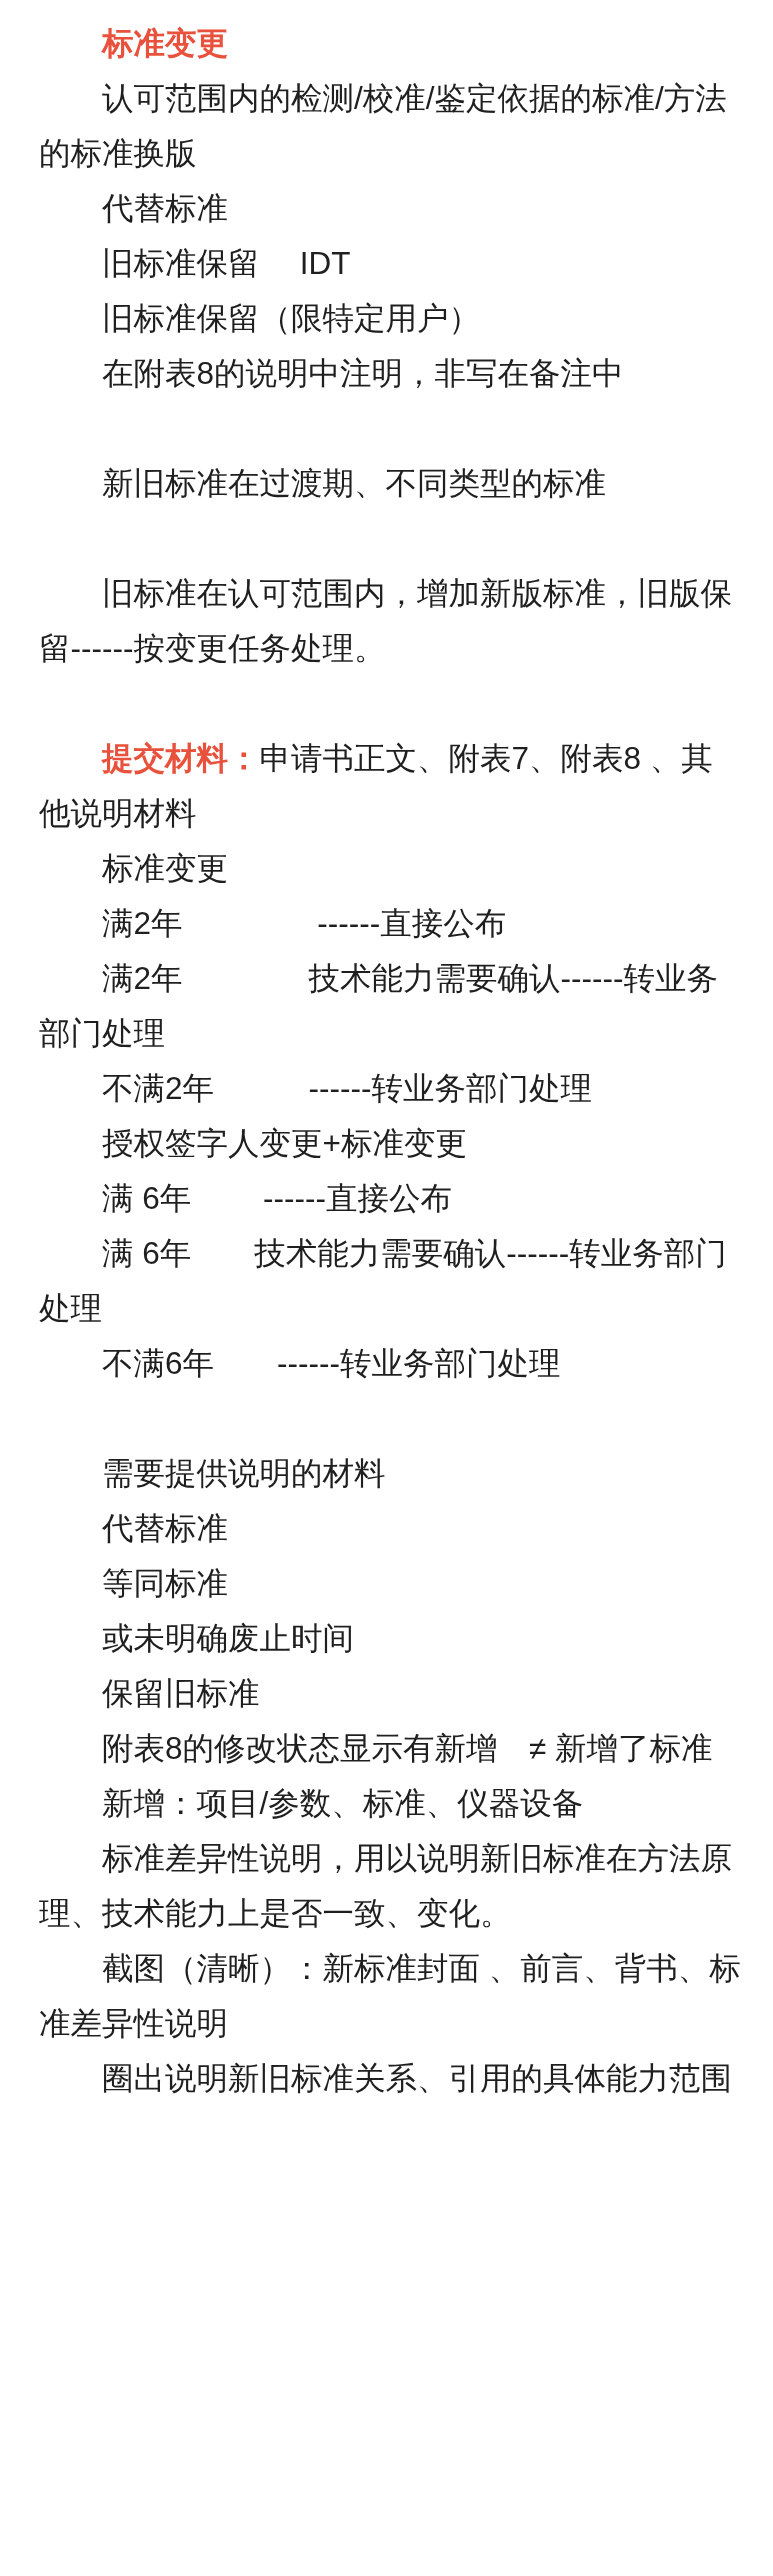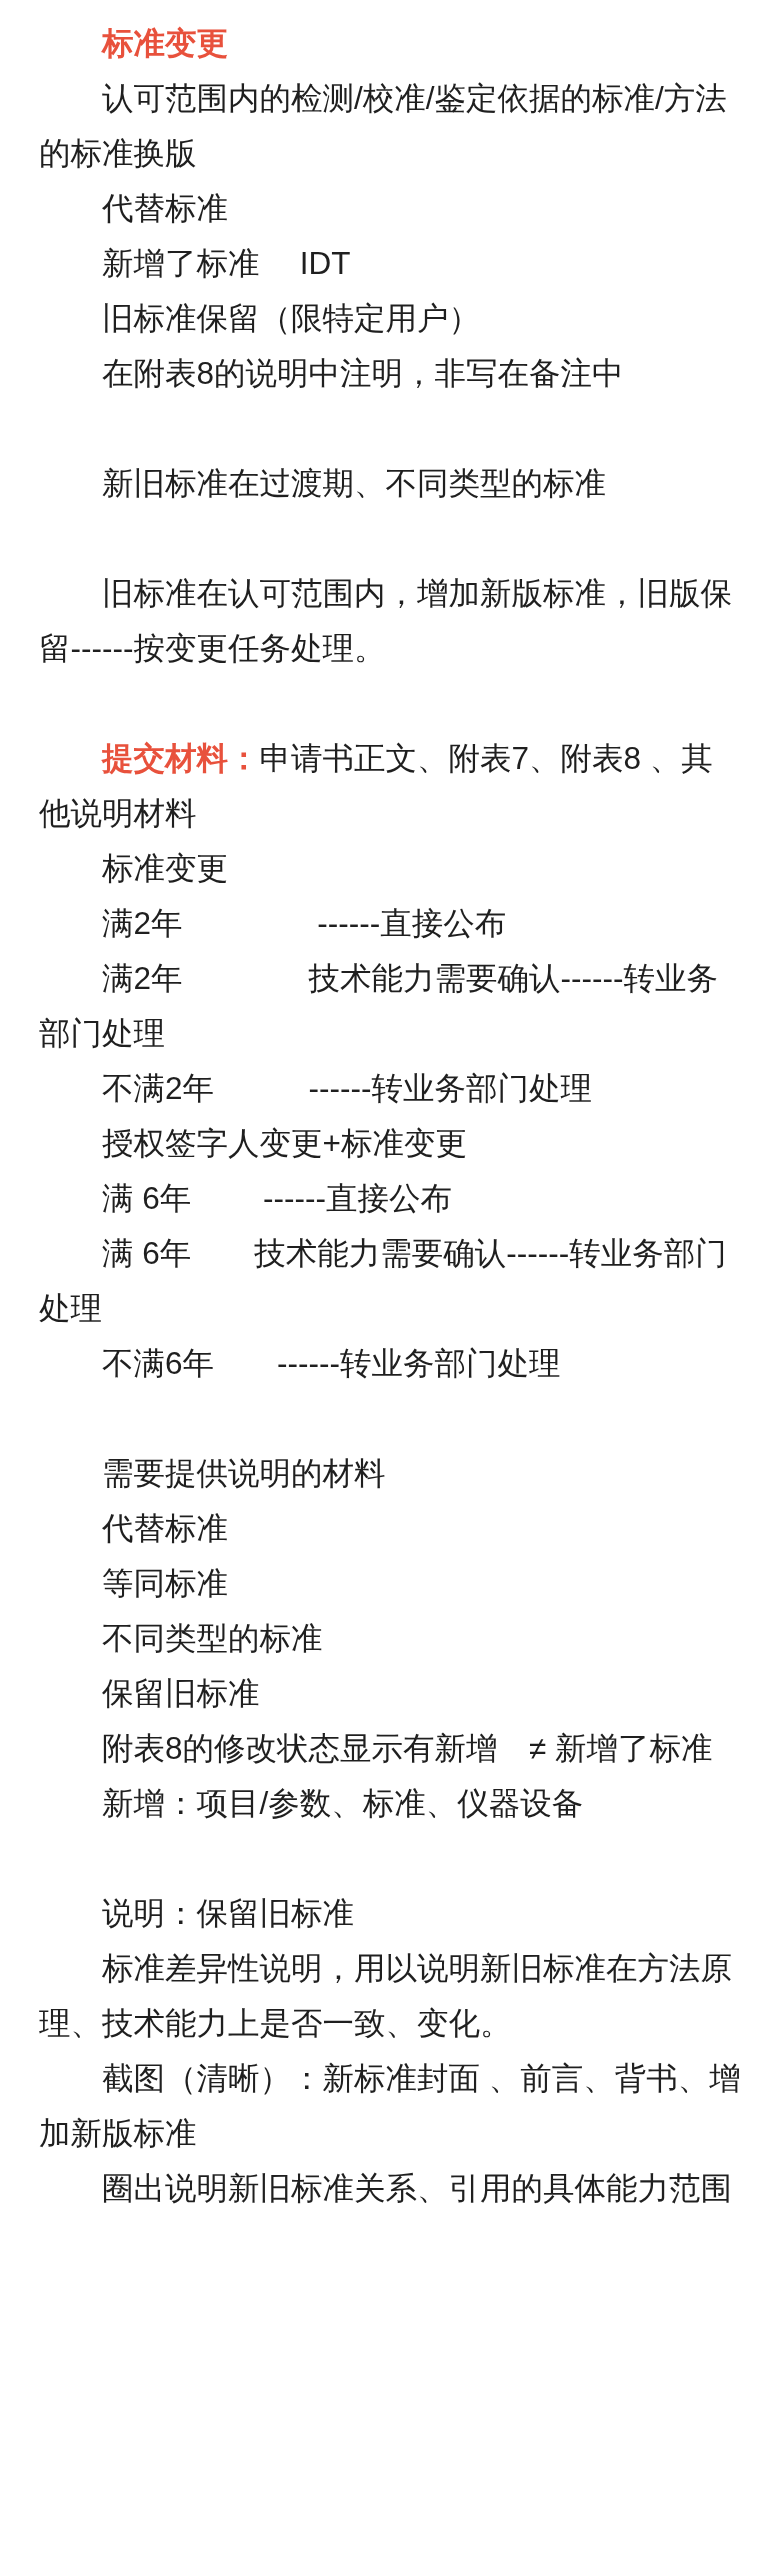--- a/index.html
+++ b/index.html
@@ -35,40 +35,39 @@
   }
 </style>
 </head>
 <body>
 
 <div class="page">
   <div class="content">
       <div class="para indent"><span class="seg red">标准变更</span></div>
       <div class="para indent"><span class="seg">认可范围内的检测/校准/鉴定依据的标准/方法的标准换版</span></div>
       <div class="para indent"><span class="seg">代替标准</span></div>
-      <div class="para indent"><span class="seg">新增了标准　 IDT</span></div>
+      <div class="para indent"><span class="seg">旧标准保留　 IDT</span></div>
       <div class="para indent"><span class="seg">旧标准保留（限特定用户）</span></div>
       <div class="para indent"><span class="seg">在附表8的说明中注明，非写在备注中</span></div>
       <div class="para indent gap1"><span class="seg">新旧标准在过渡期、不同类型的标准</span></div>
       <div class="para indent gap1"><span class="seg">旧标准在认可范围内，增加新版标准，旧版保留------按变更任务处理。</span></div>
       <div class="para indent gap1"><span class="seg red">提交材料：</span><span class="seg">申请书正文、附表7、附表8 、其他说明材料</span></div>
       <div class="para indent"><span class="seg">标准变更</span></div>
       <div class="para indent"><span class="seg">满2年　　　　 ------直接公布</span></div>
       <div class="para indent"><span class="seg">满2年　　　　技术能力需要确认------转业务部门处理</span></div>
       <div class="para indent"><span class="seg">不满2年　　　------转业务部门处理</span></div>
       <div class="para indent"><span class="seg">授权签字人变更+标准变更</span></div>
       <div class="para indent"><span class="seg">满 6年　　 ------直接公布</span></div>
       <div class="para indent"><span class="seg">满 6年　　技术能力需要确认------转业务部门处理</span></div>
       <div class="para indent"><span class="seg">不满6年　　------转业务部门处理</span></div>
       <div class="para indent gap1"><span class="seg">需要提供说明的材料</span></div>
       <div class="para indent"><span class="seg">代替标准</span></div>
       <div class="para indent"><span class="seg">等同标准</span></div>
-      <div class="para indent"><span class="seg">不同类型的标准</span></div>
+      <div class="para indent"><span class="seg">或未明确废止时间</span></div>
       <div class="para indent"><span class="seg">保留旧标准</span></div>
       <div class="para indent"><span class="seg">附表8的修改状态显示有新增　≠ 新增了标准</span></div>
       <div class="para indent"><span class="seg">新增：项目/参数、标准、仪器设备</span></div>
-      <div class="para indent gap1"><span class="seg">说明：保留旧标准</span></div>
       <div class="para indent"><span class="seg">标准差异性说明，用以说明新旧标准在方法原理、技术能力上是否一致、变化。</span></div>
-      <div class="para indent"><span class="seg">截图（清晰）：新标准封面 、前言、背书、增加新版标准</span></div>
+      <div class="para indent"><span class="seg">截图（清晰）：新标准封面 、前言、背书、标准差异性说明</span></div>
       <div class="para indent"><span class="seg">圈出说明新旧标准关系、引用的具体能力范围</span></div>
     </div>
 </div>
 
 
 </body></html>

